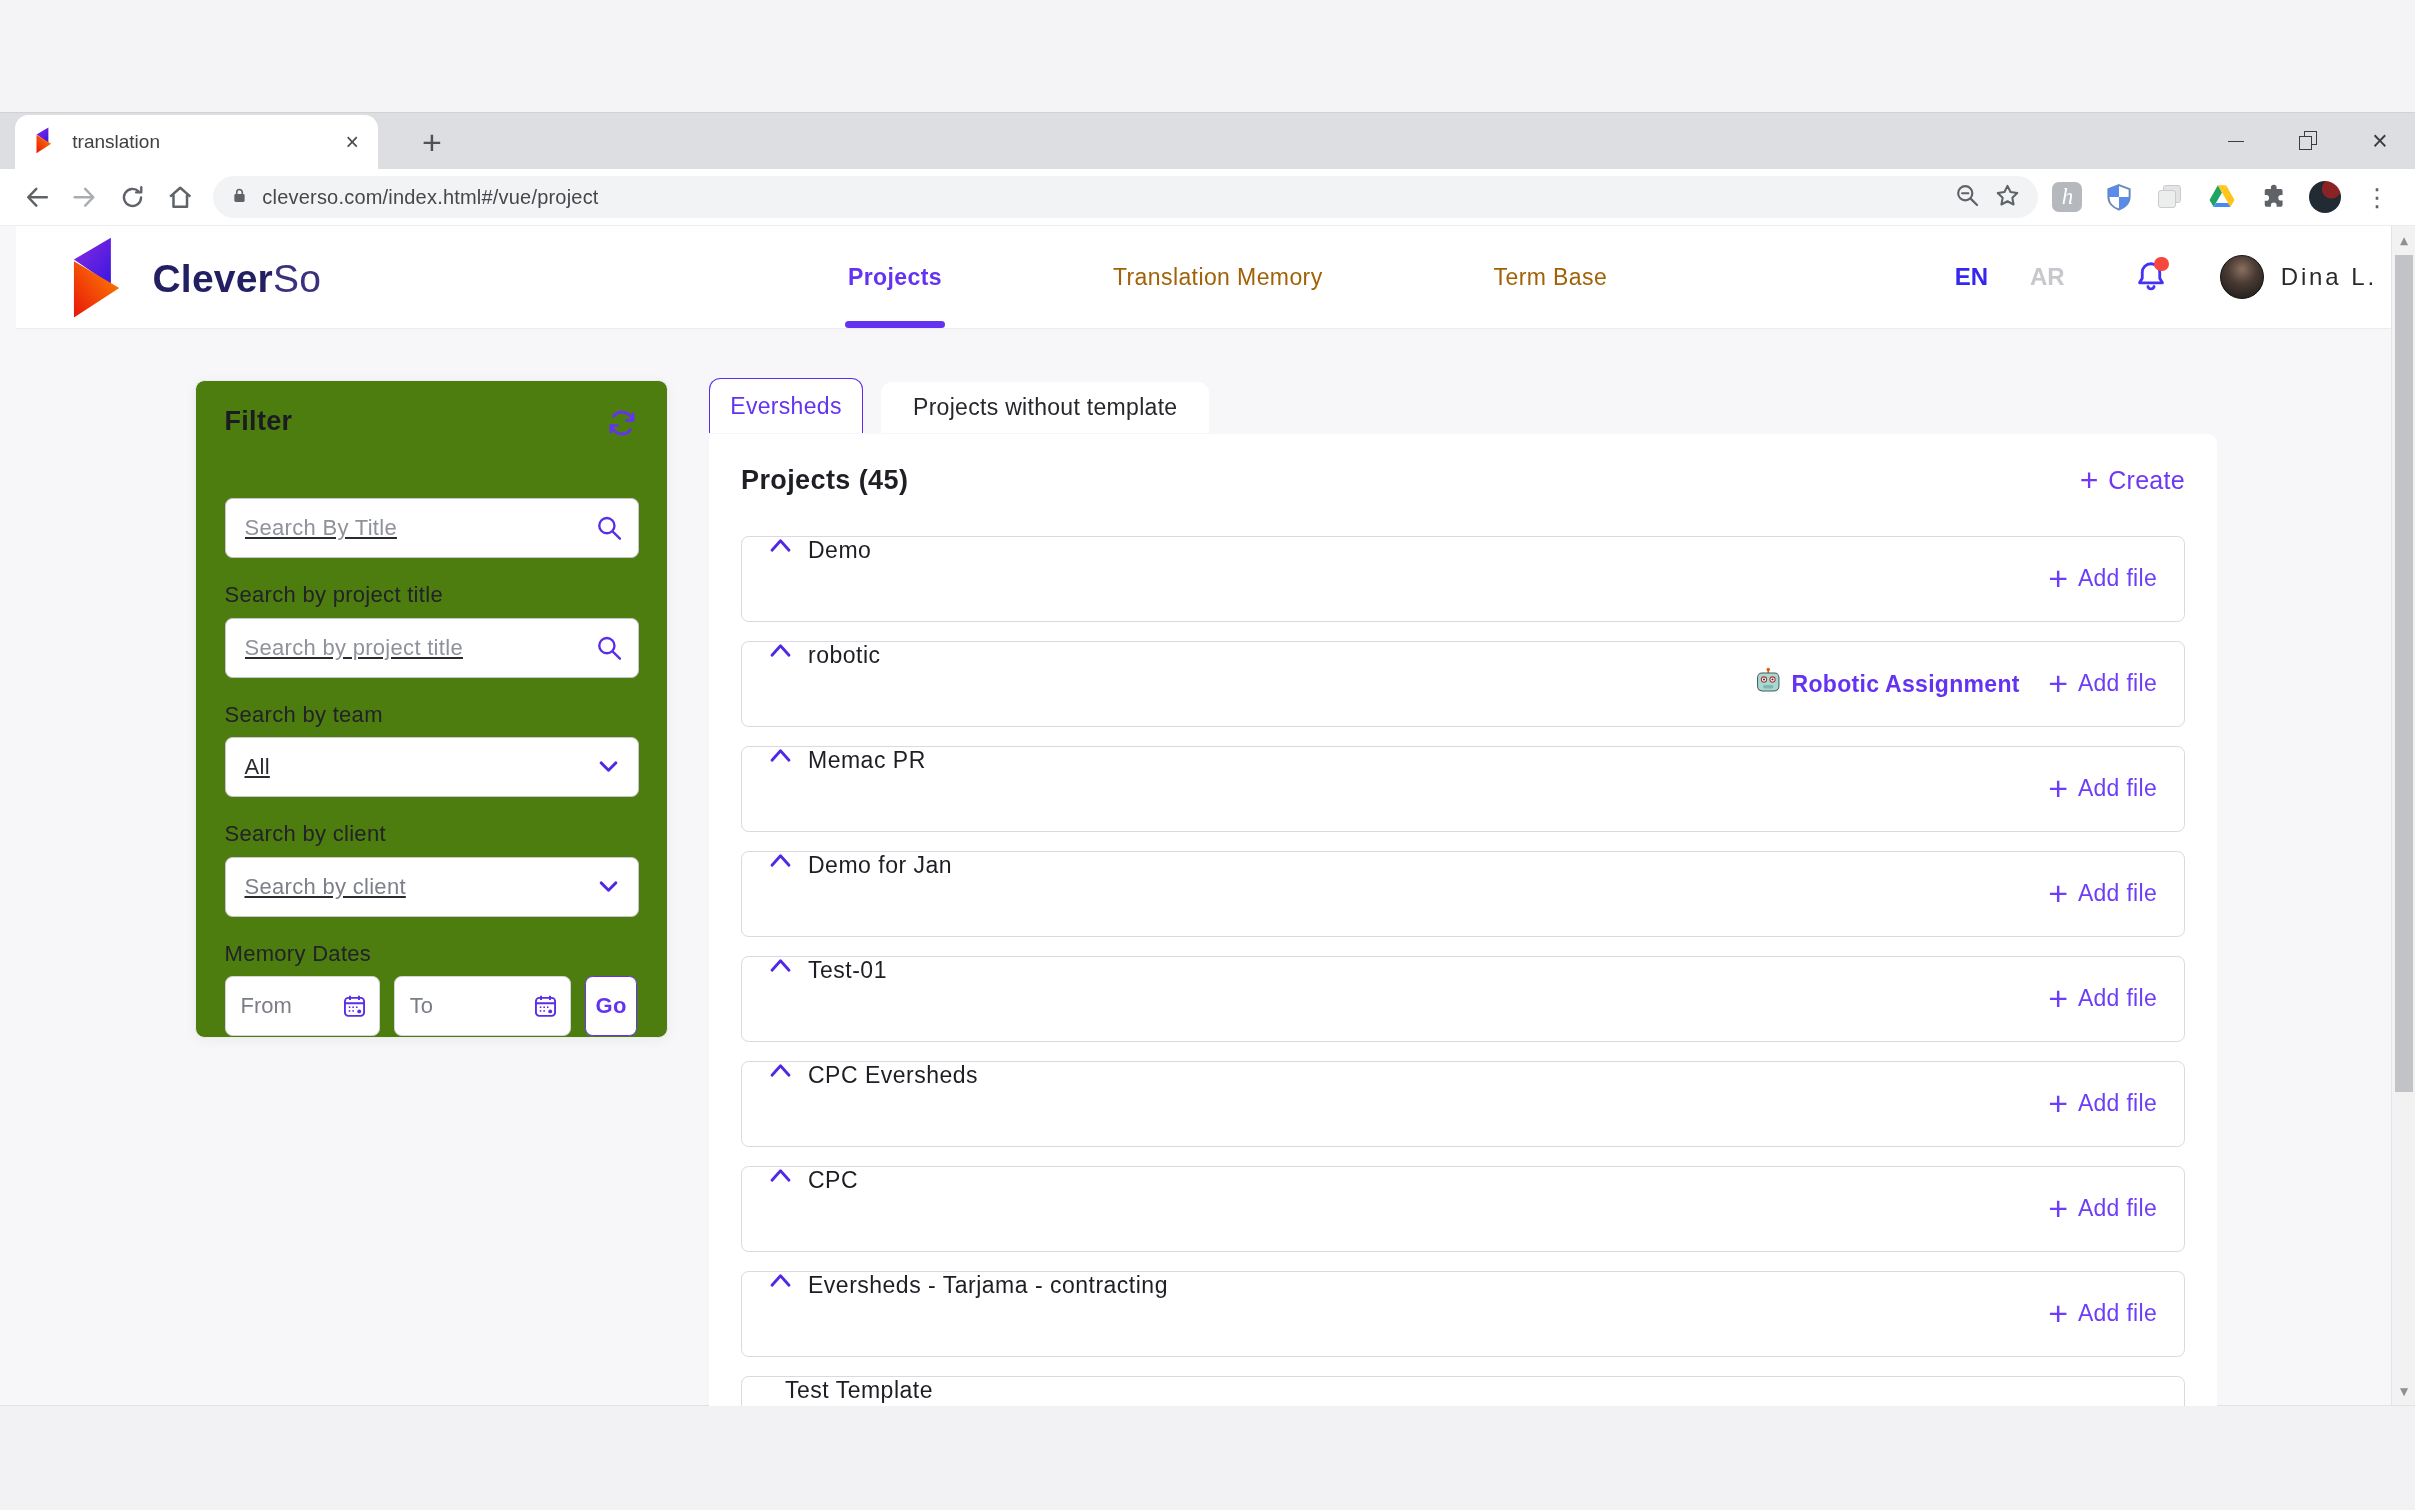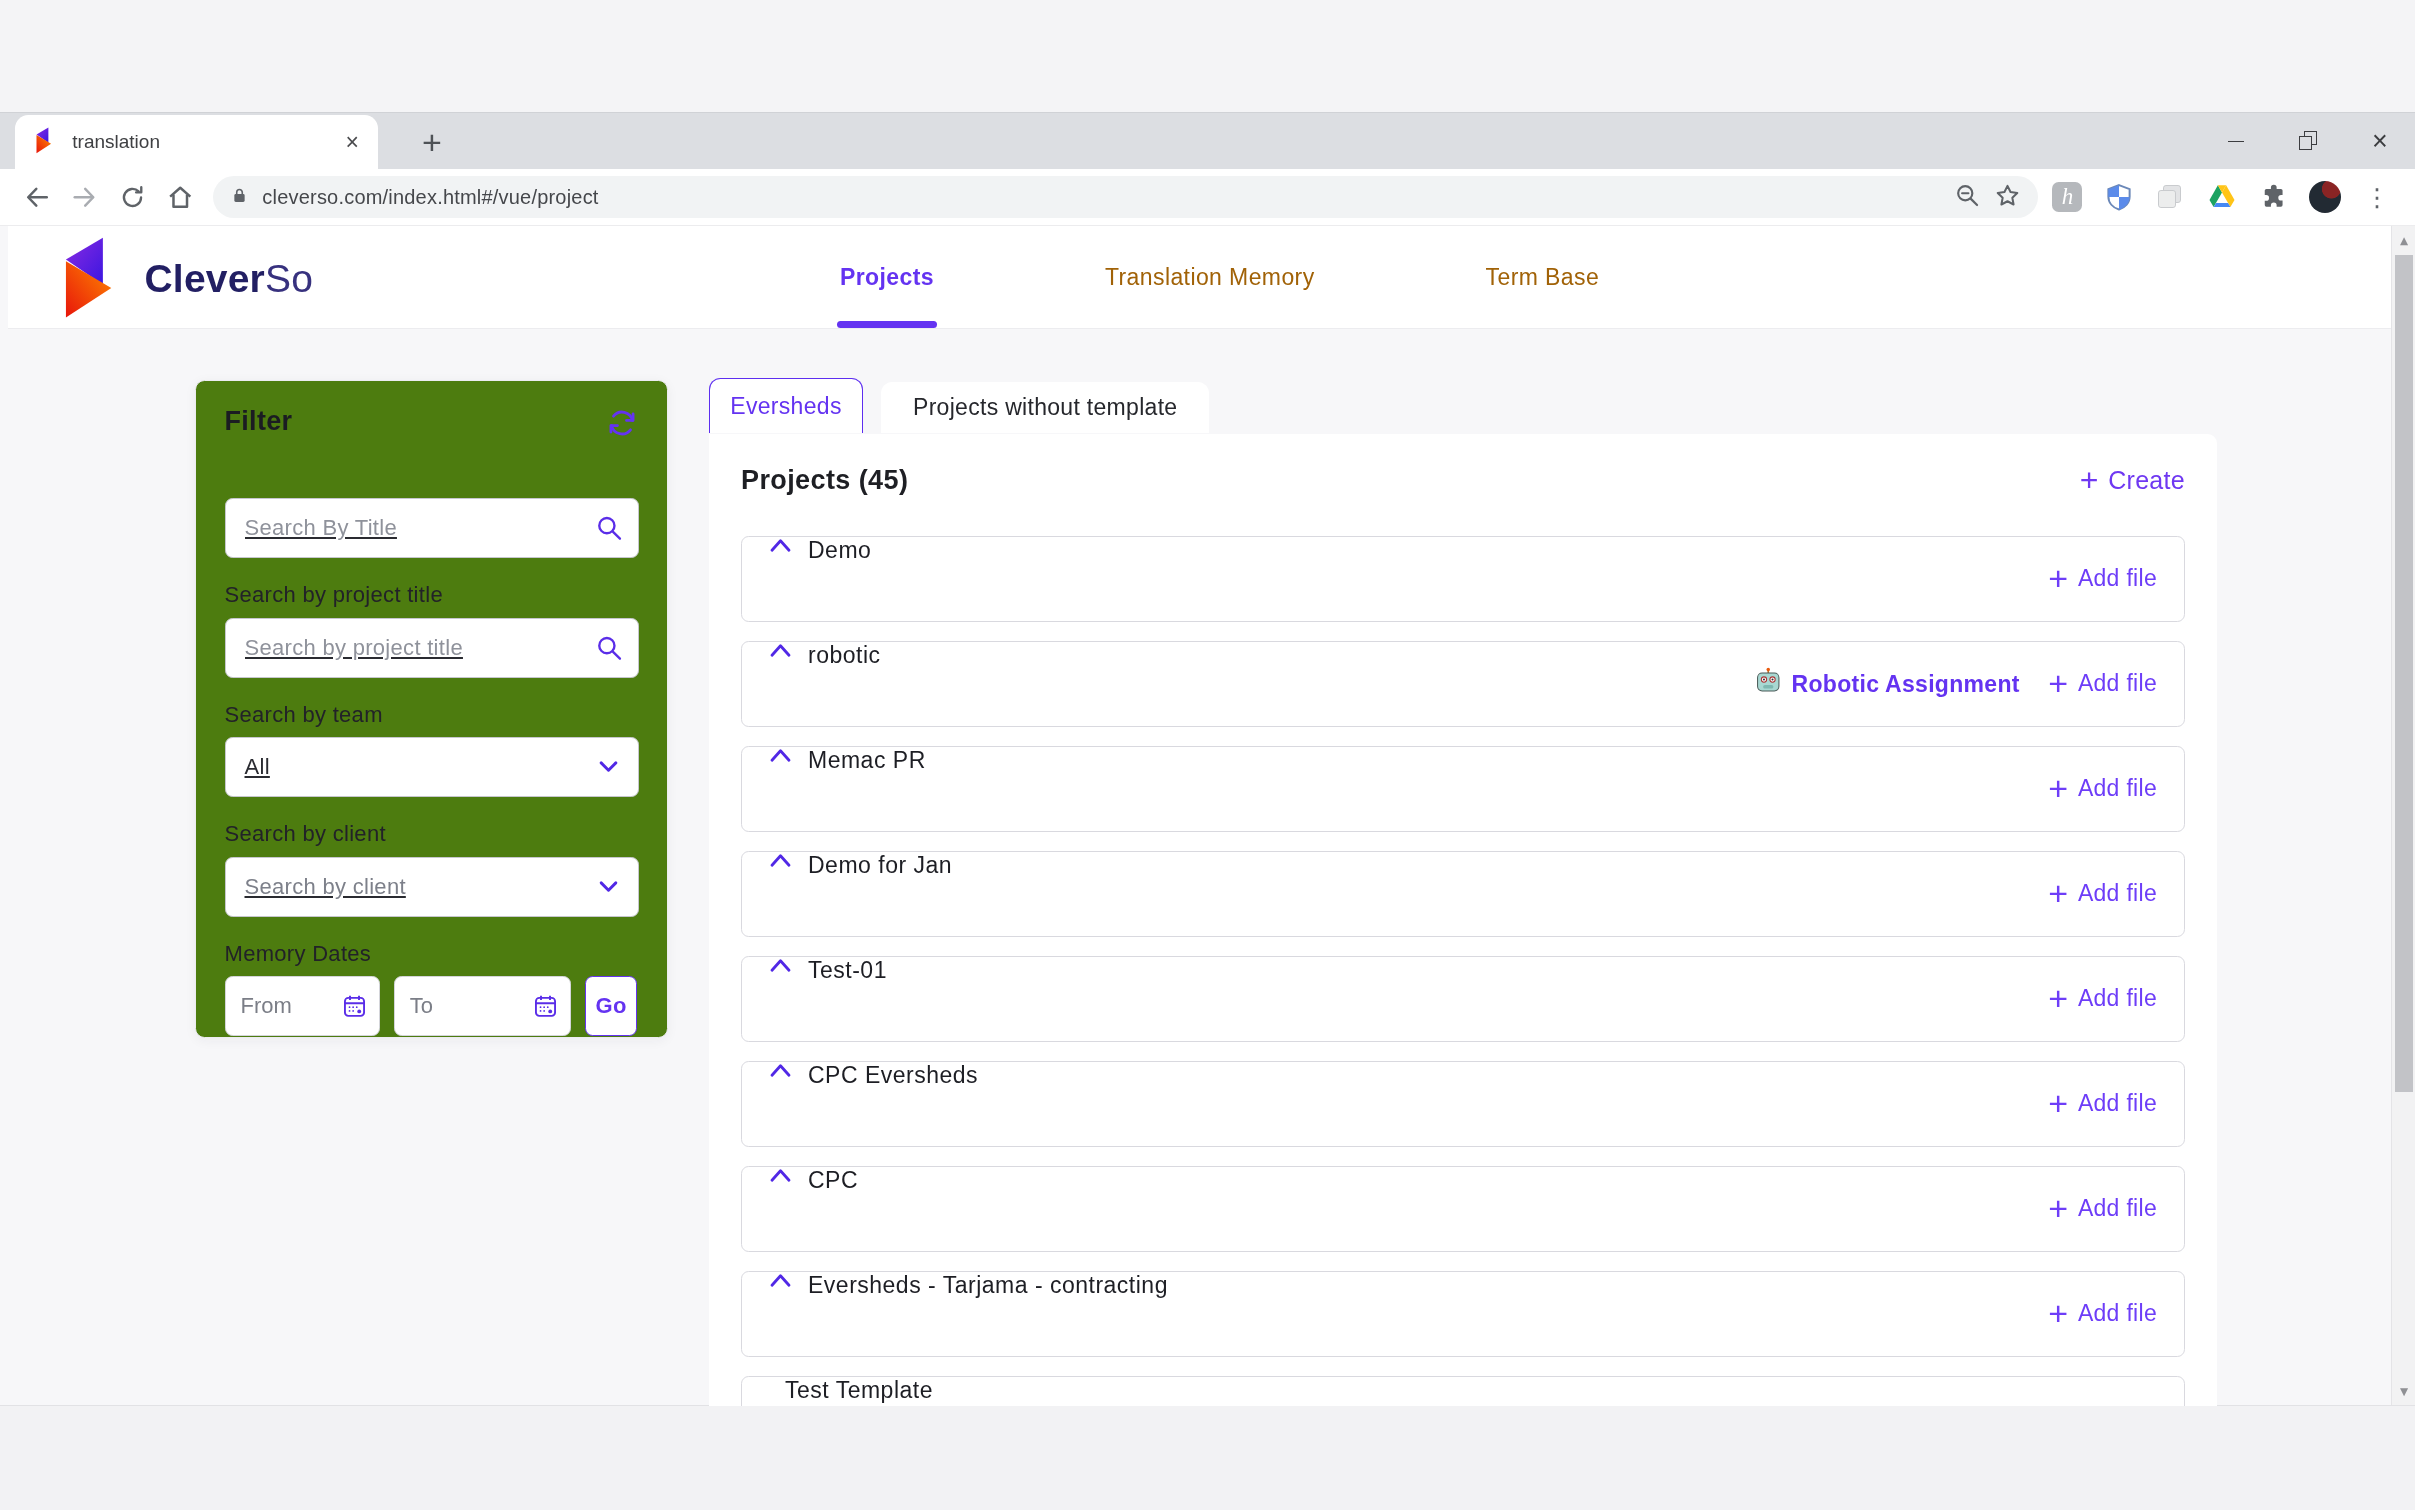--- a/index.html
+++ b/index.html
@@ -36,21 +36,21 @@
   .browser-avatar { width:32px; height:32px; border-radius:50%; background:radial-gradient(circle at 70% 25%, #8a2424 0 28%, #222a33 30% 100%); }
   .dots { font-size:25px; color:#5f6368; letter-spacing:0; line-height:0.5; }
 
   
   .viewport { position:relative; height:1179px; background:#f7f7f9; }
   .app-scrollbar { position:absolute; right:0; top:0; width:25px; height:1179px; background:#f2f2f3; border-left:1px solid #e4e4e7; }
   .sb-arrow { position:absolute; left:0; width:100%; text-align:center; font-family:"DejaVu Sans", sans-serif; font-size:10.5px; color:#8f9094; }
   .sb-up { top:7.6px; } .sb-down { bottom:7.6px; }
   .sb-thumb { position:absolute; left:2.9px; top:28.5px; width:18px; height:837px; background:#c2c3c7; }
 
-  .app-header { position:absolute; left:8px; top:0; width:2391px; height:102px; background:#fff; box-shadow:0 1px 0 #ececef; }
+  .app-header { position:absolute; left:16px; top:0; width:2391px; height:102px; background:#fff; box-shadow:0 1px 0 #ececef; }
   .logo { position:absolute; left:51px; top:9.5px; display:flex; align-items:center; gap:9.5px; }
   .brand { font-size:39px; letter-spacing:0.2px; }
   .brand b { color:#221f63; font-weight:bold; }
   .brand span { color:#37317e; font-weight:normal; }
   .main-nav { position:absolute; left:832px; top:0; height:102px; display:flex; gap:171px; }
   .nav-item { position:relative; height:102px; display:flex; align-items:center; font-size:23px; color:#a16207; letter-spacing:0.4px; cursor:default; }
   .nav-item.active { color:#6433f1; font-weight:bold; }
   .nav-item.active::after { content:""; position:absolute; left:-2.9px; right:-2.9px; bottom:0; height:6.7px; background:#6433f1; border-radius:3.8px; }
   .header-right { position:absolute; right:30px; top:0; height:102px; display:flex; align-items:center; }
   .lang-en { font-size:24px; font-weight:bold; color:#3526f0; }
@@ -259,20 +259,33 @@
         </span>
         <span class="brand"><b>Clever</b><span>So</span></span>
       </div>
 
       <nav class="main-nav">
         <div class="nav-item active">Projects</div>
         <div class="nav-item">Translation Memory</div>
         <div class="nav-item">Term Base</div>
       </nav>
 
+      <div class="header-right">
+        <span class="lang-en">EN</span>
+        <span class="lang-ar">AR</span>
+        <span class="bell-wrap">
+          <svg width="36" height="38" viewBox="0 0 28 28" fill="none" stroke="#4433f5" stroke-width="2.2" stroke-linecap="round" stroke-linejoin="round">
+            <path d="M14 4.5a6.8 6.8 0 0 0-6.8 6.8v4.4l-2.1 3.6h17.8l-2.1-3.6v-4.4A6.8 6.8 0 0 0 14 4.5z"></path>
+            <path d="M11.6 22.2a2.5 2.5 0 0 0 4.8 0"></path>
+          </svg>
+          <span class="bell-dot"></span>
+        </span>
+        <span class="user-avatar"></span>
+        <span class="user-name">Dina L.</span>
+      </div>
     </header>
 
     <div class="page-body">
 
       <aside class="filter-card">
         <div class="filter-head">
           <span class="filter-title">Filter</span>
           <span>
             <svg width="34" height="34" viewBox="0 0 24 24" fill="none" stroke="#6433f1" stroke-width="2" stroke-linecap="round" stroke-linejoin="round">
               <path d="M19.8 5.6v4.6h-4.6"></path>

